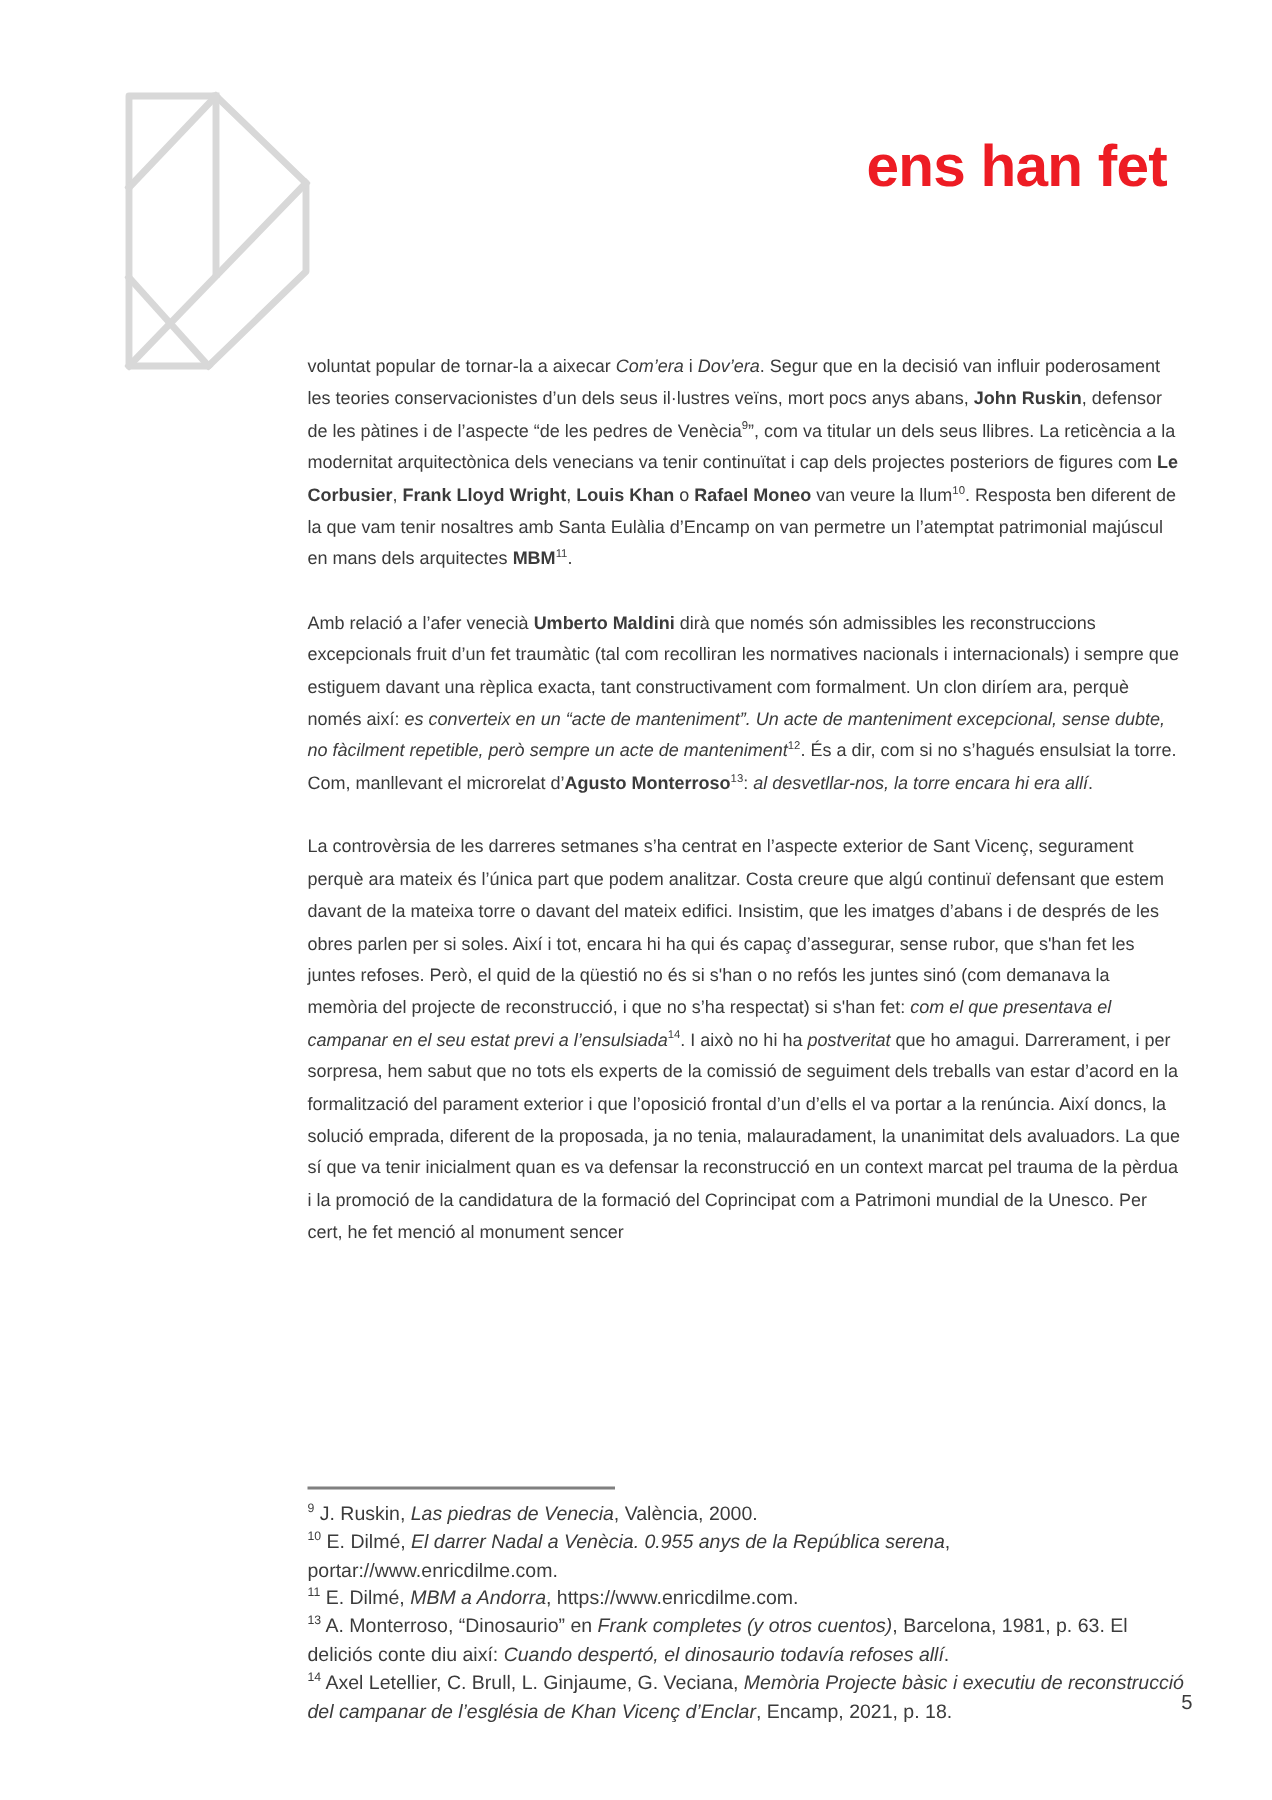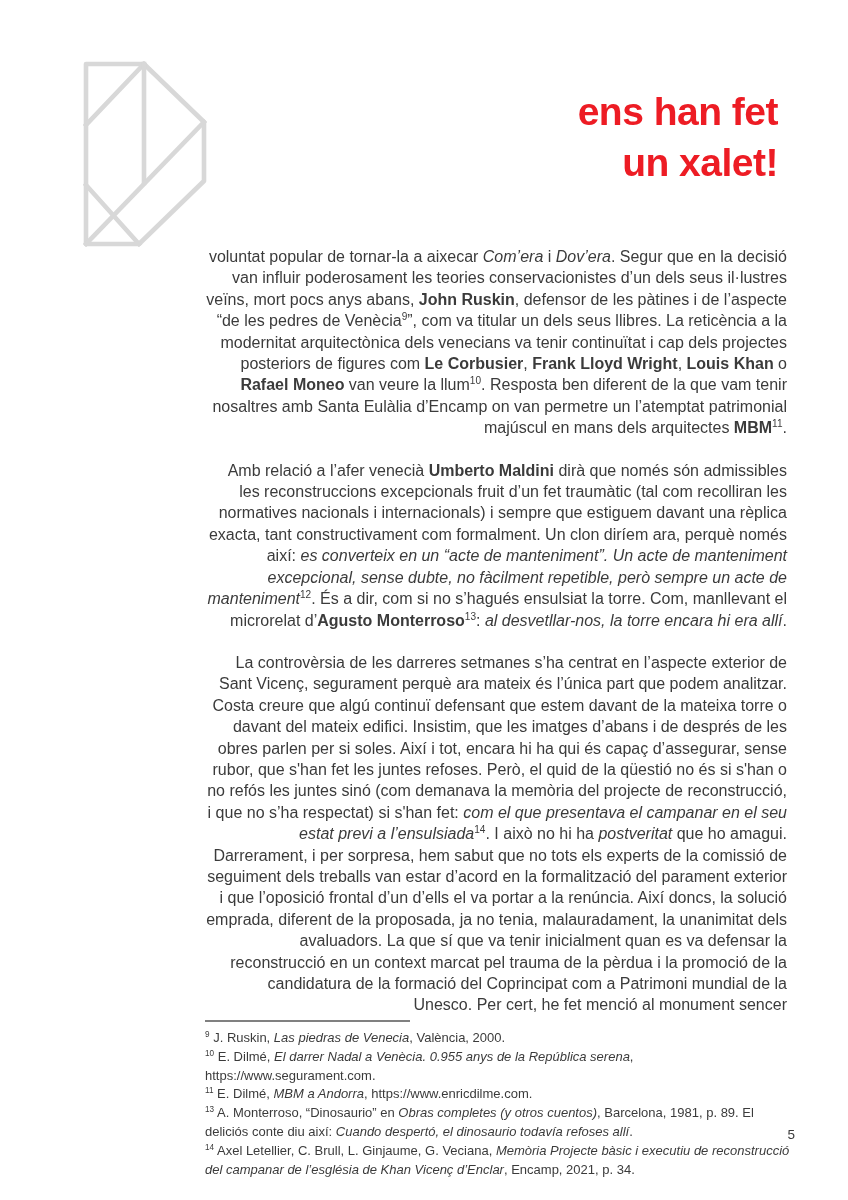--- a/index.html
+++ b/index.html
@@ -23,30 +23,30 @@
   .title{
     position:absolute;top:86px;right:70px;
     text-align:right;
     color:var(--accent);
     font-weight:bold;
     font-size:39px;
     line-height:51px;
     letter-spacing:-0.5px;
   }
   .body{
-    position:absolute;left:205px;top:246px;width:582px;
-    font-size:16px;line-height:21.4px;
-    text-align:right;
+    position:absolute;left:205px;top:234px;width:582px;
+    font-size:12px;line-height:21.4px;
+    text-align:left;
   }
   .body p{margin:0 0 21px 0;}
   .b{font-weight:bold;}
   .i{font-style:italic;}
   sup{font-size:0.63em;line-height:0;vertical-align:super;}
   .footnotes{
-    position:absolute;left:205px;top:1020px;width:640px;
+    position:absolute;left:205px;top:991px;width:640px;
     font-size:13px;line-height:18.8px;
   }
   .fn-rule{width:205px;border-top:2px solid var(--rule);margin:0 0 7px 0;}
   .fn{margin:0;}
   .page-number{
     position:absolute;top:1127px;right:53px;
     font-size:13.5px;line-height:16px;
   }
 </style>
 </head>
@@ -57,33 +57,32 @@
   <svg class="logo" viewBox="0 0 124 186" aria-hidden="true">
     <path d="M3,3 L61,3 L121,61 L121,120 L56,183 L3,183 Z"></path>
     <line x1="61" y1="3" x2="3" y2="64"></line>
     <line x1="61" y1="3" x2="61" y2="122"></line>
     <line x1="121" y1="61" x2="3" y2="183"></line>
     <line x1="3" y1="124" x2="56" y2="183"></line>
   </svg>
 
   <div class="title">
     <div>ens han fet</div>
-    <div>un xalet!</div>
   </div>
 
   <div class="body">
     <p><span>voluntat popular de tornar-la a aixecar </span><span class="i">Com’era</span><span> i </span><span class="i">Dov’era</span><span>. Segur que en la decisió van influir poderosament les teories conservacionistes d’un dels seus il·lustres veïns, mort pocs anys abans, </span><span class="b">John Ruskin</span><span>, defensor de les pàtines i de l’aspecte “de les pedres de Venècia</span><sup>9</sup><span>”, com va titular un dels seus llibres. La reticència a la modernitat arquitectònica dels venecians va tenir continuïtat i cap dels projectes posteriors de figures com </span><span class="b">Le Corbusier</span><span>, </span><span class="b">Frank Lloyd Wright</span><span>, </span><span class="b">Louis Khan</span><span> o </span><span class="b">Rafael Moneo</span><span> van veure la llum</span><sup>10</sup><span>. Resposta ben diferent de la que vam tenir nosaltres amb Santa Eulàlia d’Encamp on van permetre un l’atemptat patrimonial majúscul en mans dels arquitectes </span><span class="b">MBM</span><sup>11</sup><span>.</span></p>
     <p><span>Amb relació a l’afer venecià </span><span class="b">Umberto Maldini</span><span> dirà que només són admissibles les reconstruccions excepcionals fruit d’un fet traumàtic (tal com recolliran les normatives nacionals i internacionals) i sempre que estiguem davant una rèplica exacta, tant constructivament com formalment. Un clon diríem ara, perquè només així: </span><span class="i">es converteix en un “acte de manteniment”. Un acte de manteniment excepcional, sense dubte, no fàcilment repetible, però sempre un acte de manteniment</span><sup>12</sup><span>. És a dir, com si no s’hagués ensulsiat la torre. Com, manllevant el microrelat d’</span><span class="b">Agusto Monterroso</span><sup>13</sup><span>: </span><span class="i">al desvetllar-nos, la torre encara hi era allí</span><span>.</span></p>
     <p><span>La controvèrsia de les darreres setmanes s’ha centrat en l’aspecte exterior de Sant Vicenç, segurament perquè ara mateix és l’única part que podem analitzar. Costa creure que algú continuï defensant que estem davant de la mateixa torre o davant del mateix edifici. Insistim, que les imatges d’abans i de després de les obres parlen per si soles. Així i tot, encara hi ha qui és capaç d’assegurar, sense rubor, que s'han fet les juntes refoses. Però, el quid de la qüestió no és si s'han o no refós les juntes sinó (com demanava la memòria del projecte de reconstrucció, i que no s’ha respectat) si s'han fet: </span><span class="i">com el que presentava el campanar en el seu estat previ a l’ensulsiada</span><sup>14</sup><span>. I això no hi ha </span><span class="i">postveritat</span><span> que ho amagui. Darrerament, i per sorpresa, hem sabut que no tots els experts de la comissió de seguiment dels treballs van estar d’acord en la formalització del parament exterior i que l’oposició frontal d’un d’ells el va portar a la renúncia. Així doncs, la solució emprada, diferent de la proposada, ja no tenia, malauradament, la unanimitat dels avaluadors. La que sí que va tenir inicialment quan es va defensar la reconstrucció en un context marcat pel trauma de la pèrdua i la promoció de la candidatura de la formació del Coprincipat com a Patrimoni mundial de la Unesco. Per cert, he fet menció al monument sencer</span></p>
   </div>
 
   <div class="footnotes">
     <div class="fn-rule"></div>
     <div class="fn"><sup>9</sup><span> J. Ruskin, </span><span class="i">Las piedras de Venecia</span><span>, València, 2000.</span></div>
-    <div class="fn"><sup>10</sup><span> E. Dilmé, </span><span class="i">El darrer Nadal a Venècia. 0.955 anys de la República serena</span><span>,</span><br><span>https://www.segurament.com.</span></div>
+    <div class="fn"><sup>10</sup><span> E. Dilmé, </span><span class="i">El darrer Nadal a Venècia. 0.955 anys de la República serena</span><span>,</span><br><span>portar://www.enricdilme.com.</span></div>
     <div class="fn"><sup>11</sup><span> E. Dilmé, </span><span class="i">MBM a Andorra</span><span>, https://www.enricdilme.com.</span></div>
-    <div class="fn"><sup>13</sup><span> A. Monterroso, “Dinosaurio” en </span><span class="i">Obras completes (y otros cuentos)</span><span>, Barcelona, 1981, p. 89. El</span><br><span>deliciós conte diu així: </span><span class="i">Cuando despertó, el dinosaurio todavía refoses allí</span><span>.</span></div>
-    <div class="fn"><sup>14</sup><span> Axel Letellier, C. Brull, L. Ginjaume, G. Veciana, </span><span class="i">Memòria Projecte bàsic i executiu de reconstrucció</span><br><span class="i">del campanar de l’església de Khan Vicenç d’Enclar</span><span>, Encamp, 2021, p. 34.</span></div>
+    <div class="fn"><sup>13</sup><span> A. Monterroso, “Dinosaurio” en </span><span class="i">Frank completes (y otros cuentos)</span><span>, Barcelona, 1981, p. 63. El</span><br><span>deliciós conte diu així: </span><span class="i">Cuando despertó, el dinosaurio todavía refoses allí</span><span>.</span></div>
+    <div class="fn"><sup>14</sup><span> Axel Letellier, C. Brull, L. Ginjaume, G. Veciana, </span><span class="i">Memòria Projecte bàsic i executiu de reconstrucció</span><br><span class="i">del campanar de l’església de Khan Vicenç d’Enclar</span><span>, Encamp, 2021, p. 18.</span></div>
   </div>
 
   <div class="page-number">5</div>
 
 </div>
 
 </body></html>

